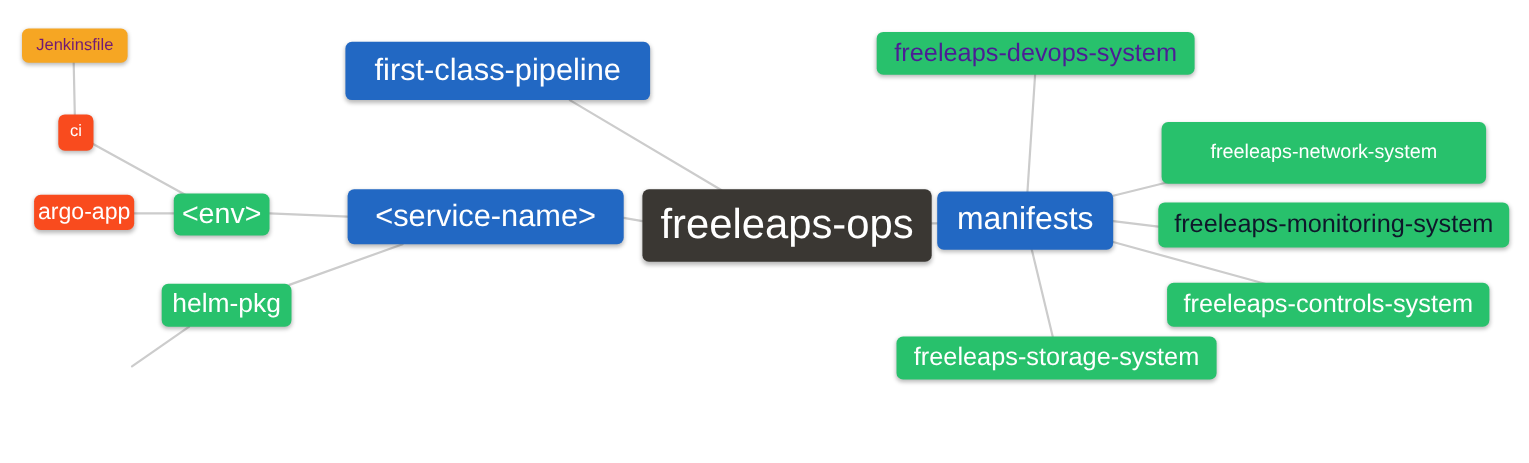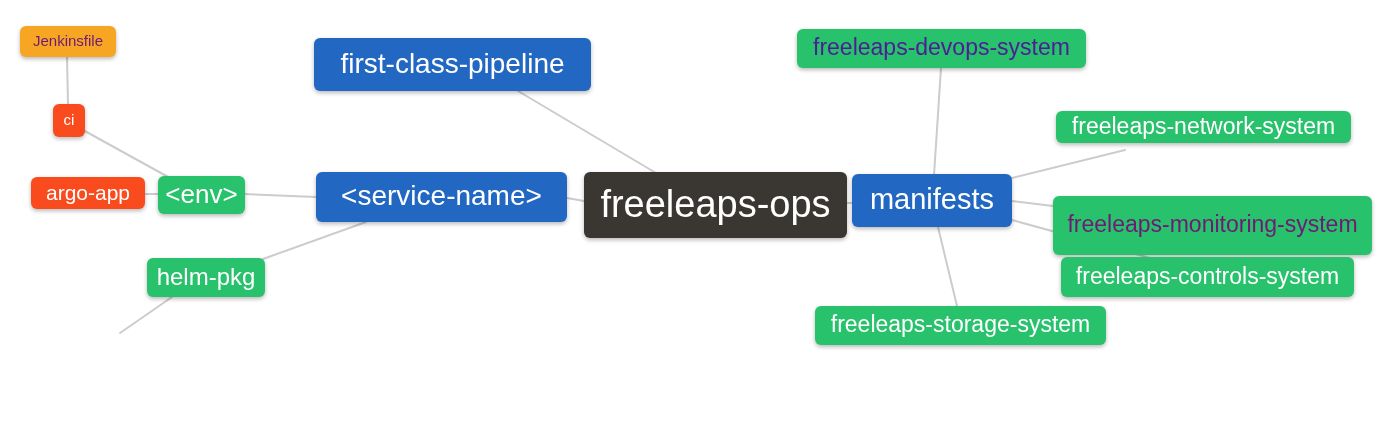--- a/index.html
+++ b/index.html
@@ -68,21 +68,21 @@
       <line x1="1012" y1="220" x2="1150" y2="258" stroke="#cccccc" stroke-width="2" stroke-linecap="round"></line>
       <line x1="938" y1="227" x2="957" y2="306" stroke="#cccccc" stroke-width="2" stroke-linecap="round"></line>
     </svg>
   <div id="node-layer">
       <div class="node" style="left: 20px; top: 26px; width: 96px; height: 31px; font-size: 15px; background: rgb(246, 166, 35); color: #701a75;">
         <span>Jenkinsfile</span>
       </div>
       <div class="node" style="left: 53px; top: 104px; width: 32px; height: 33px; font-size: 15px; background: rgb(249, 75, 30); color: rgb(255, 255, 255);">
         <span>ci</span>
       </div>
-      <div class="node" style="left: 31px; top: 177px; width: 114px; height: 32px; font-size: 21px; background: rgb(249, 75, 30); color: rgb(255, 255, 255); text-align: center;">
+      <div class="node" style="left: 31px; top: 177px; width: 91px; height: 32px; font-size: 21px; background: rgb(249, 75, 30); color: rgb(255, 255, 255); text-align: center;">
         <span>argo-app</span>
       </div>
       <div class="node" style="left: 158px; top: 176px; width: 87px; height: 38px; font-size: 26px; background: rgb(40, 193, 108); color: rgb(255, 255, 255);">
         <span>&lt;env&gt;</span>
       </div>
       <div class="node" style="left: 147px; top: 258px; width: 118px; height: 39px; font-size: 24px; background: rgb(40, 193, 108); color: rgb(255, 255, 255);">
         <span>helm-pkg</span>
       </div>
       <div class="node" style="left: 314px; top: 38px; width: 277px; height: 53px; font-size: 28px; background: rgb(34, 104, 195); color: rgb(255, 255, 255);">
         <span>first-class-pipeline</span>
@@ -92,24 +92,24 @@
       </div>
       <div class="node" style="left: 584px; top: 172px; width: 263px; height: 66px; font-size: 38px; background: rgb(58, 55, 51); color: rgb(255, 255, 255);">
         <span>freeleaps-ops</span>
       </div>
       <div class="node" style="left: 852px; top: 174px; width: 160px; height: 53px; font-size: 29px; background: rgb(34, 104, 195); color: rgb(255, 255, 255);">
         <span>manifests</span>
       </div>
       <div class="node" style="left: 797px; top: 29px; width: 289px; height: 39px; font-size: 23px; background: rgb(40, 193, 108); color: #4c1d95;">
         <span>freeleaps-devops-system</span>
       </div>
-      <div class="node" style="left: 1056px; top: 111px; width: 295px; height: 32px; font-size: 23px; background: rgb(40, 193, 108); color: rgb(255, 255, 255);">
+      <div class="node" style="left: 1056px; top: 111px; width: 295px; height: 56px; font-size: 18px; background: rgb(40, 193, 108); color: rgb(255, 255, 255);">
         <span>freeleaps-network-system</span>
       </div>
-      <div class="node" style="left: 1053px; top: 184px; width: 319px; height: 59px; font-size: 23px; background: rgb(40, 193, 108); color: #701a75; margin-top: 12px;">
+      <div class="node" style="left: 1053px; top: 184px; width: 319px; height: 41px; font-size: 23px; background: rgb(40, 193, 108); color: #0f172a;">
         <span>freeleaps-monitoring-system</span>
       </div>
       <div class="node" style="left: 1061px; top: 257px; width: 293px; height: 40px; font-size: 23px; background: rgb(40, 193, 108); color: rgb(255, 255, 255);">
         <span>freeleaps-controls-system</span>
       </div>
       <div class="node" style="left: 815px; top: 306px; width: 291px; height: 39px; font-size: 23px; background: rgb(40, 193, 108); color: rgb(255, 255, 255); text-align: right;">
         <span>freeleaps-storage-system</span>
       </div>
     </div>
 </div>

